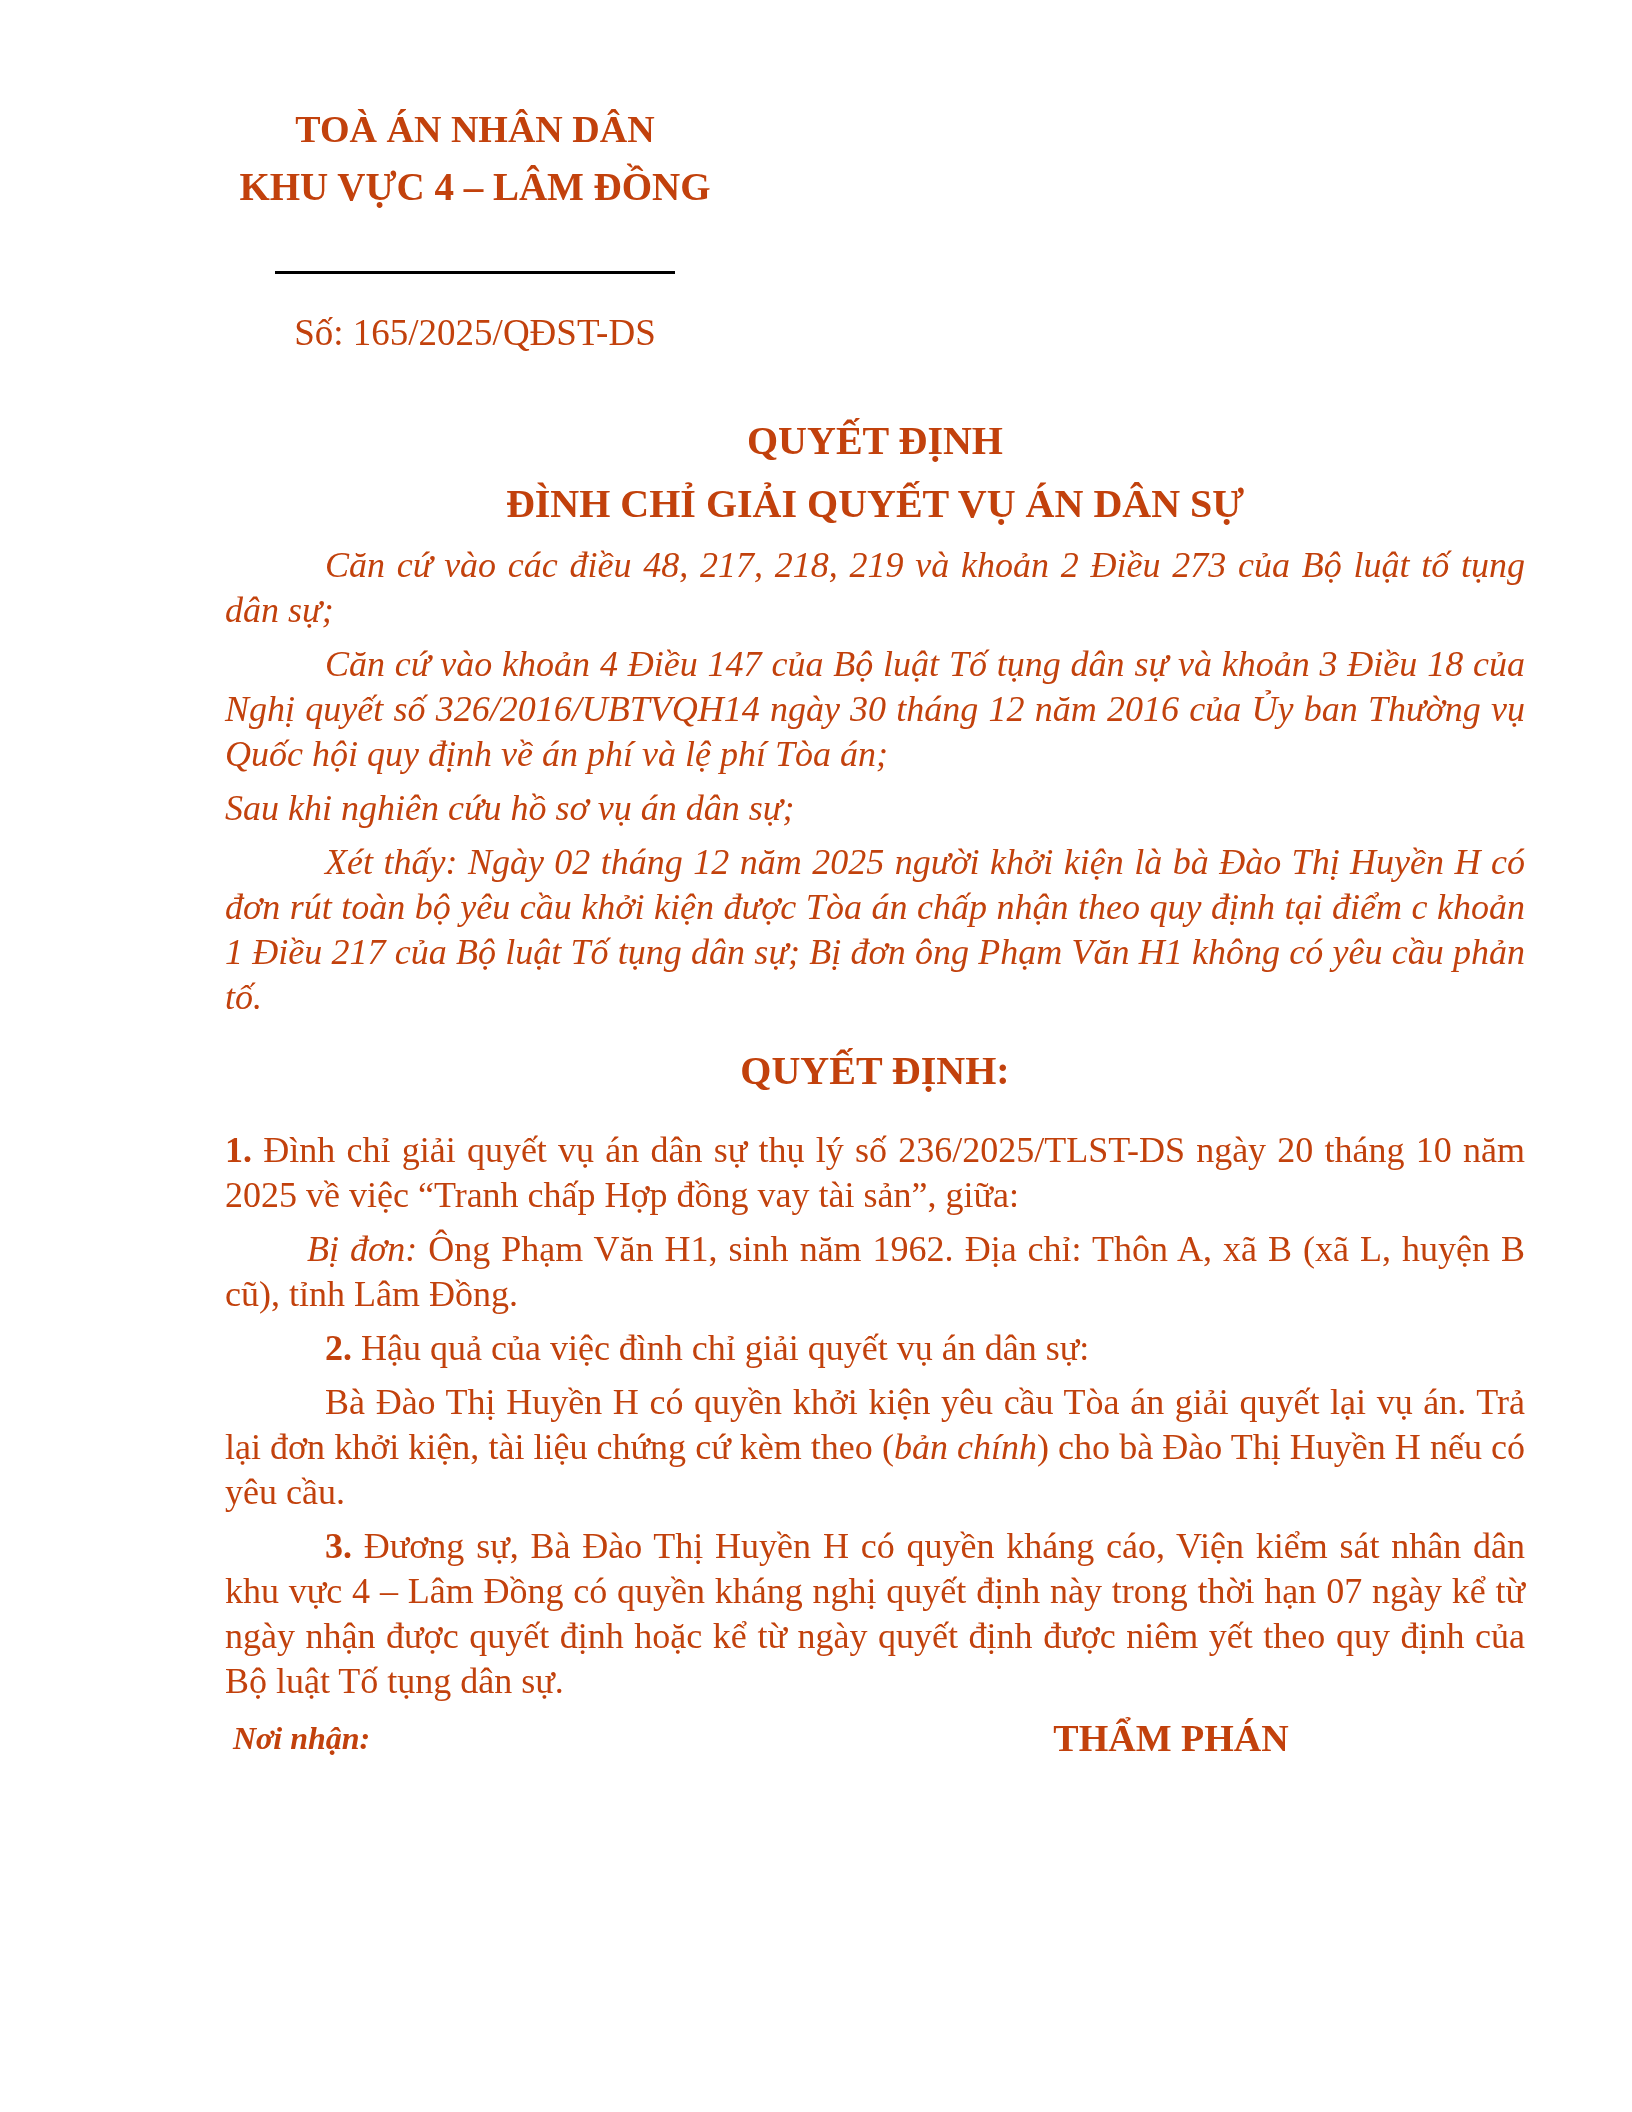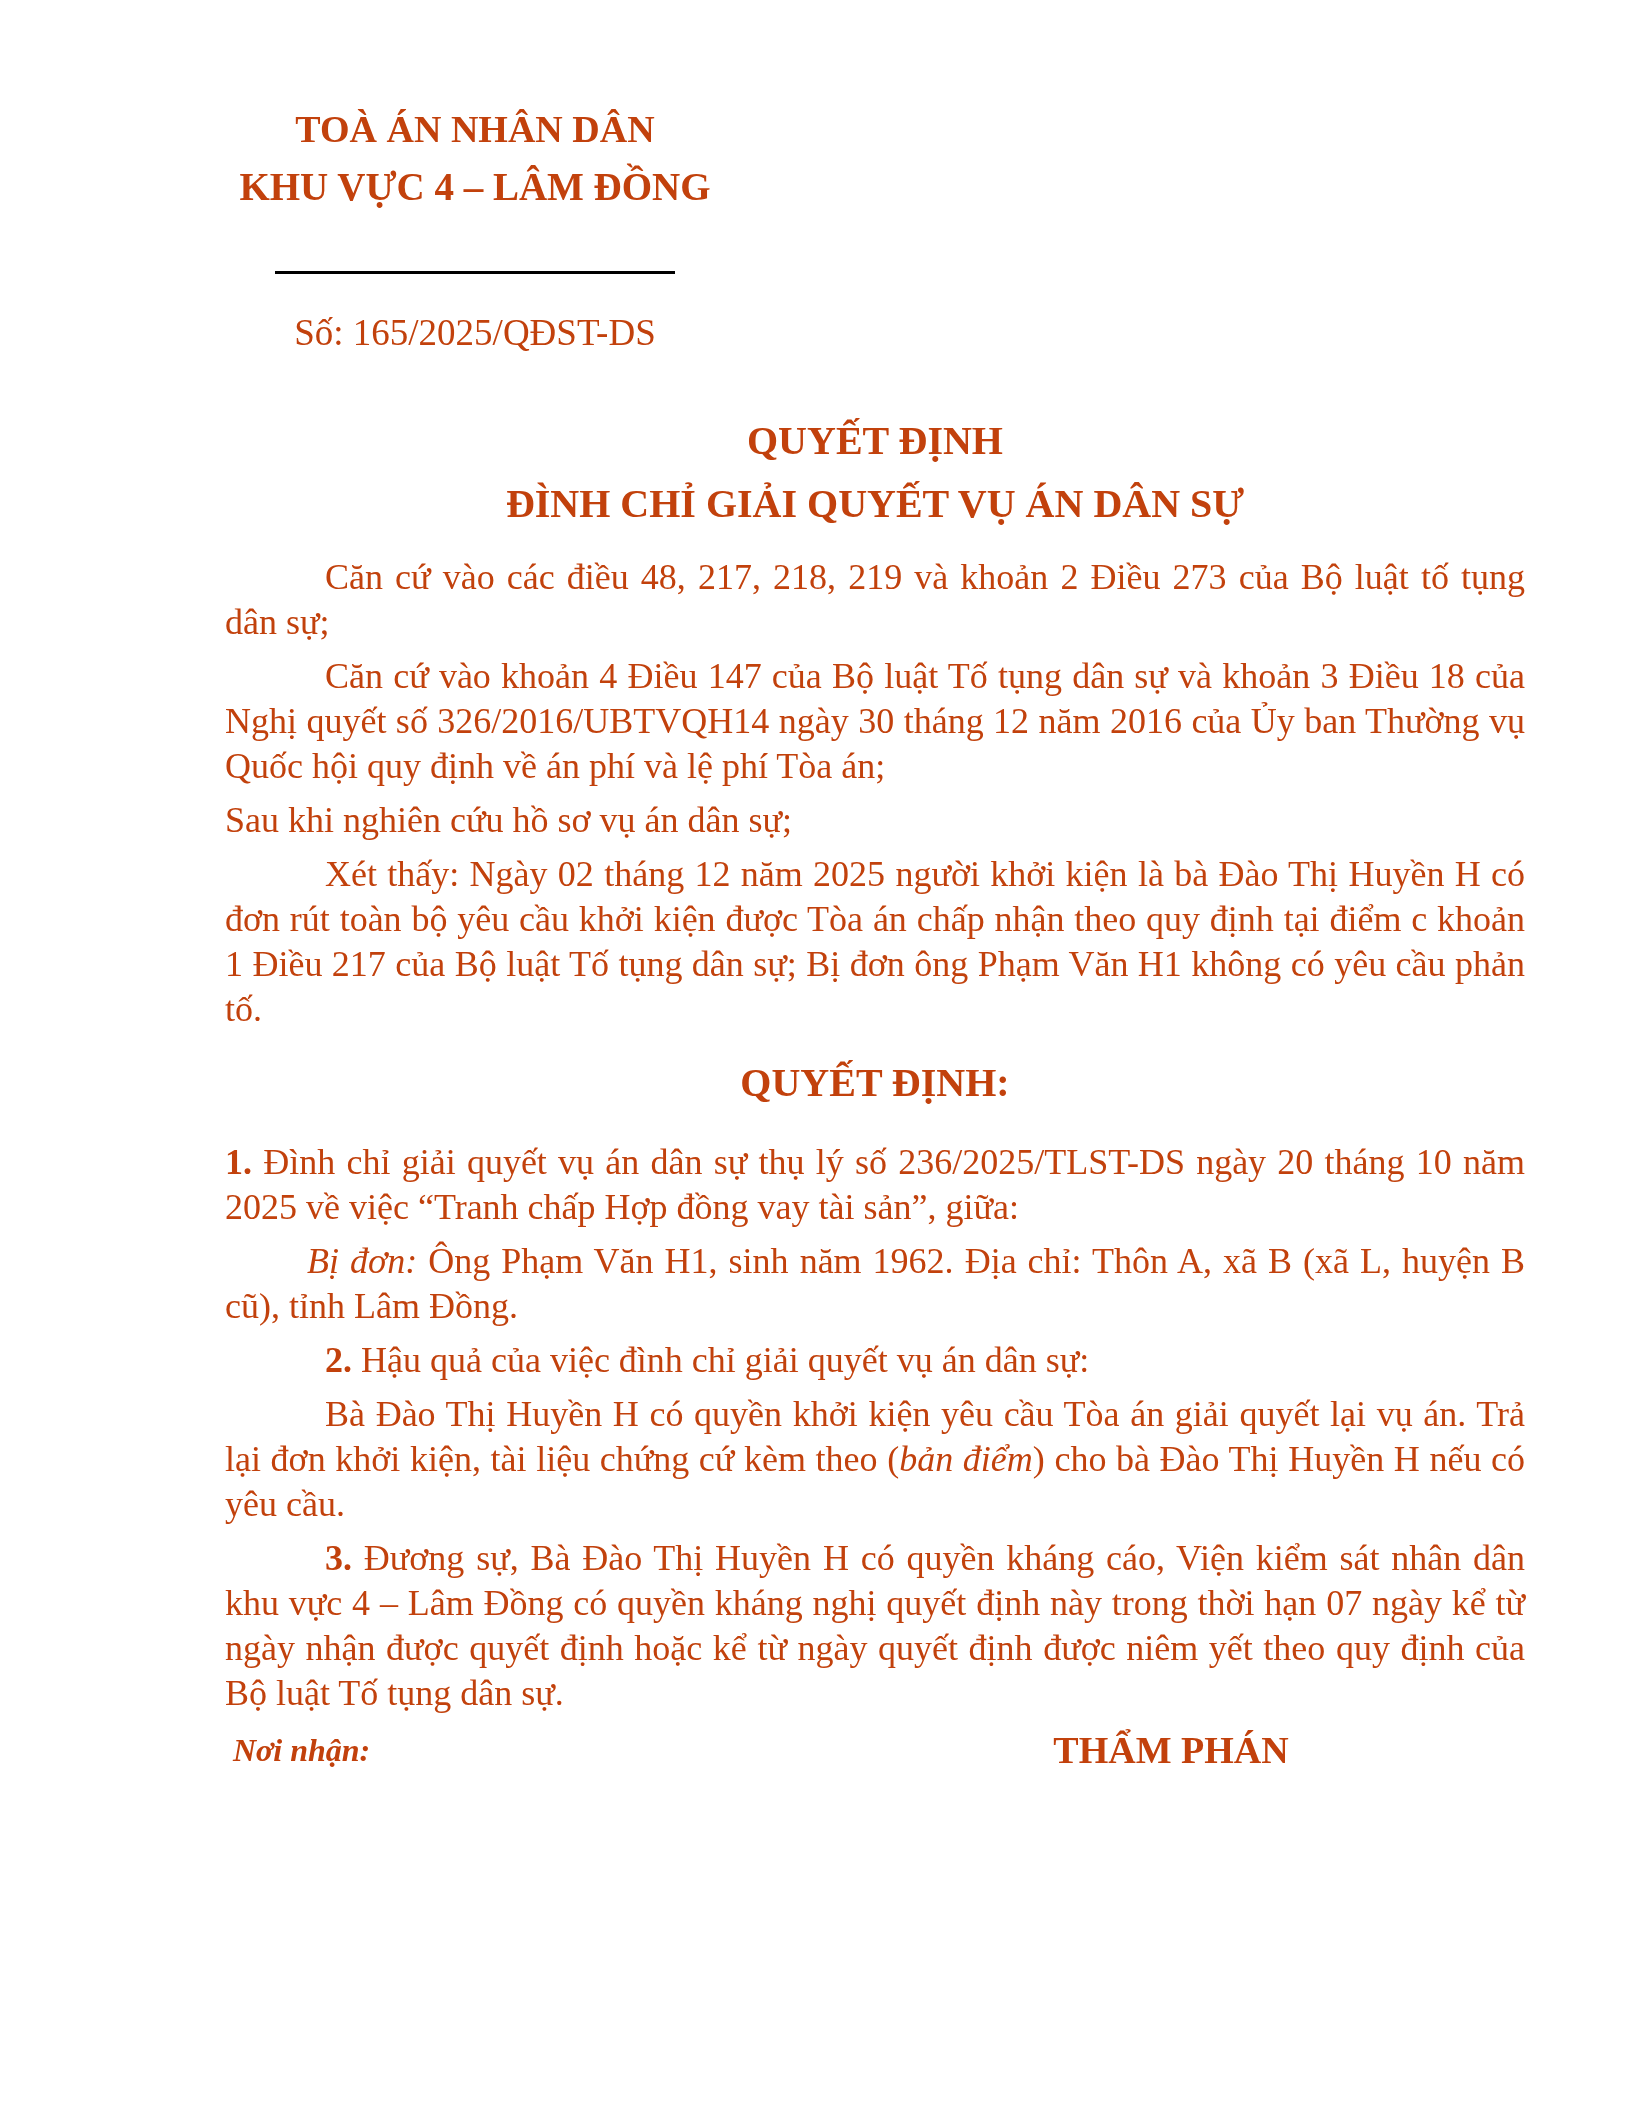--- a/index.html
+++ b/index.html
@@ -61,21 +61,21 @@
     font-weight: bold;
     font-size: 40px;
     line-height: 63px;
     white-space: nowrap;
   }
   
   .content {
     width: 1300px;
     margin-left: 225px;
   }
-  .preamble { margin-top: 20px; }
+  .preamble { margin-top: 8px; font-style: italic; }
   .doc-p {
     font-size: 36px;
     line-height: 45px;
     text-align: justify;
     margin: 0 0 9px 0;
   }
   .indent    { text-indent: 100px; }
   .indent-sm { text-indent: 82px; }
   .flush     { text-indent: 0; }
   .seg-b  { font-weight: bold; }
@@ -141,21 +141,21 @@
         <p class="doc-p indent"><span>Căn cứ vào các điều 48, 217, 218, 219 và khoản 2 Điều 273 của Bộ luật tố tụng dân sự;</span></p>
         <p class="doc-p indent"><span>Căn cứ vào khoản 4 Điều 147 của Bộ luật Tố tụng dân sự và khoản 3 Điều 18 của Nghị quyết số 326/2016/UBTVQH14 ngày 30 tháng 12 năm 2016 của Ủy ban Thường vụ Quốc hội quy định về án phí và lệ phí Tòa án;</span></p>
         <p class="doc-p flush"><span>Sau khi nghiên cứu hồ sơ vụ án dân sự;</span></p>
         <p class="doc-p indent"><span>Xét thấy: Ngày 02 tháng 12 năm 2025 người khởi kiện là bà Đào Thị Huyền H có đơn rút toàn bộ yêu cầu khởi kiện được Tòa án chấp nhận theo quy định tại điểm c khoản 1 Điều 217 của Bộ luật Tố tụng dân sự; Bị đơn ông Phạm Văn H1 không có yêu cầu phản tố.</span></p>
       </div>
     <div class="decision-heading">QUYẾT ĐỊNH:</div>
     <div>
         <p class="doc-p flush"><span class="seg-b">1.</span><span> Đình chỉ giải quyết vụ án dân sự thụ lý số 236/2025/TLST-DS ngày 20 tháng 10 năm 2025 về việc “Tranh chấp Hợp đồng vay tài sản”, giữa:</span></p>
         <p class="doc-p indent-sm"><span class="seg-i">Bị đơn:</span><span> Ông Phạm Văn H1, sinh năm 1962. Địa chỉ: Thôn A, xã B (xã L, huyện B cũ), tỉnh Lâm Đồng.</span></p>
         <p class="doc-p indent"><span class="seg-b">2.</span><span> Hậu quả của việc đình chỉ giải quyết vụ án dân sự:</span></p>
-        <p class="doc-p indent"><span>Bà Đào Thị Huyền H có quyền khởi kiện yêu cầu Tòa án giải quyết lại vụ án. Trả lại đơn khởi kiện, tài liệu chứng cứ kèm theo (</span><span class="seg-i">bản điểm</span><span>) cho bà Đào Thị Huyền H nếu có yêu cầu.</span></p>
+        <p class="doc-p indent"><span>Bà Đào Thị Huyền H có quyền khởi kiện yêu cầu Tòa án giải quyết lại vụ án. Trả lại đơn khởi kiện, tài liệu chứng cứ kèm theo (</span><span class="seg-i">bản chính</span><span>) cho bà Đào Thị Huyền H nếu có yêu cầu.</span></p>
         <p class="doc-p indent"><span class="seg-b">3.</span><span> Đương sự, Bà Đào Thị Huyền H có quyền kháng cáo, Viện kiểm sát nhân dân khu vực 4 – Lâm Đồng có quyền kháng nghị quyết định này trong thời hạn 07 ngày kể từ ngày nhận được quyết định hoặc kể từ ngày quyết định được niêm yết theo quy định của Bộ luật Tố tụng dân sự.</span></p>
       </div>
 
     <div class="footer">
       <div class="recipients">Nơi nhận:</div>
       <div class="judge">THẨM PHÁN</div>
     </div>
   </div>
 
 </div>

